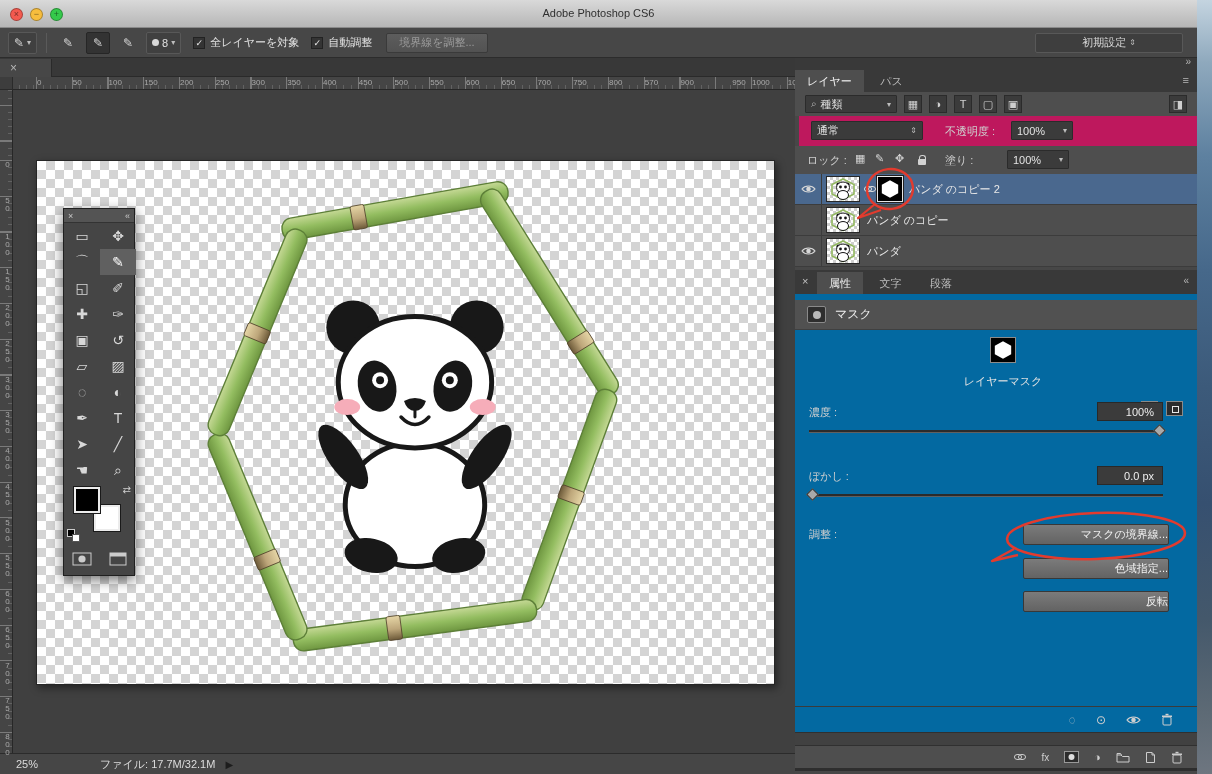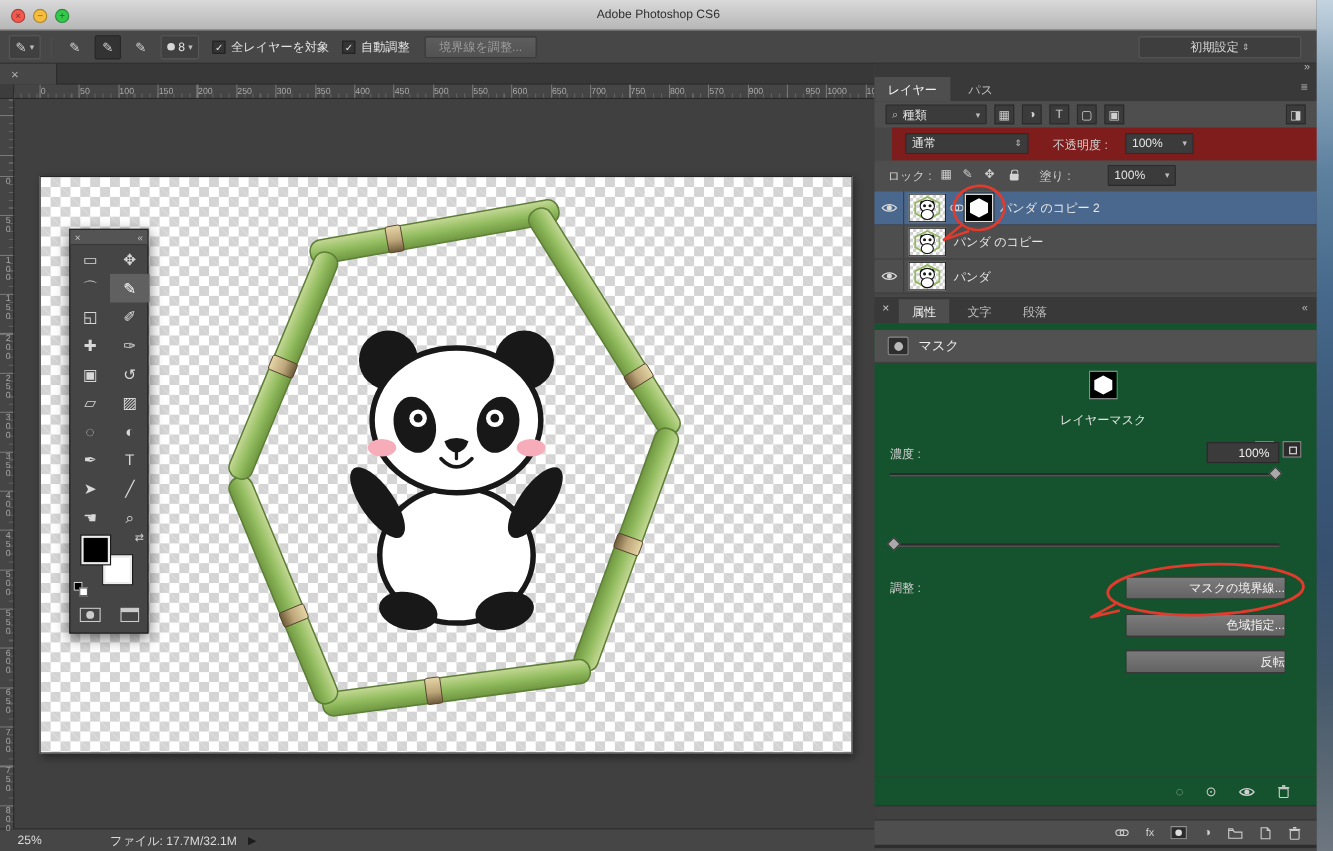--- a/index.html
+++ b/index.html
@@ -112,21 +112,21 @@
     display:flex; align-items:flex-start; padding:3px 0 0 10px; gap:7px; }
   .combo { background:#3b3b3b; border:1px solid #2b2b2b; border-radius:1px; color:#e3e3e3;
     font-size:11px; display:flex; align-items:center; padding:0 5px; gap:4px; }
   .combo .caret { margin-left:auto; }
   .filter-combo { width:92px; height:18px; }
   .search { font-size:10px; color:#b9b9b9; }
   .ficon { width:18px; height:18px; background:#3b3b3b; border:1px solid #2b2b2b; color:#cfcfcf;
     font-size:11px; display:flex; align-items:center; justify-content:center; }
   .ficon.toggle { margin-left:auto; margin-right:10px; }
 
-  .blend-row { position:absolute; left:16px; top:58px; width:100%; height:30px; background:#7f1d1d;text-decoration:underline; }
+  .blend-row { position:absolute; left:4px; top:58px; width:100%; height:30px; background:#be185d;text-decoration:underline; }
   .blend-combo { position:absolute; left:12px; top:5px; width:112px; height:19px; }
   .plabel { font-size:11px; color:#cfcfcf; }
   .blend-row .plabel { position:absolute; left:146px; top:8px; }
   .val-combo { width:62px; height:19px; }
   .blend-row .val-combo { position:absolute; left:212px; top:5px; }
 
   .lock-row { position:absolute; left:0; top:88px; width:100%; height:28px; background:#4e4e4e; }
   .lock-row .plabel { position:absolute; top:7px; }
   .lock-row .lbl1 { left:12px; }
   .lock-row .lbl2 { left:150px; }
@@ -152,21 +152,21 @@
   .mthumb { width:24px; height:24px; display:flex; }
   .layer-row.selected .mthumb { box-shadow:0 0 0 1px #e6e6e6, 0 0 0 2px #222; }
   .lname { margin-left:7px; font-size:11px; color:#e9e9e9; white-space:nowrap; }
 
   .props-header { position:absolute; left:0; top:212px; width:100%; height:24px; background:#393939; }
   .ph-close { position:absolute; left:7px; top:5px; color:#c3c3c3; font-size:11px; }
   .props-header .ptab { margin-top:2px; }
   .props-header .tabs { position:absolute; left:22px; top:0; height:24px; }
   .ph-collapse { position:absolute; right:8px; top:5px; color:#b5b5b5; font-size:10px; }
 
-  .props-body { position:absolute; left:0; top:236px; width:100%; height:438px; background:#14532d; }
+  .props-body { position:absolute; left:0; top:236px; width:100%; height:438px; background:#0369a1; }
   .mask-title-row { position:absolute; left:0; top:6px; width:100%; height:30px; border-bottom:1px solid #404040;
     display:flex; align-items:center; padding-left:12px; gap:9px; background:#515151; }
   .mask-icon { position:relative; width:19px; height:17px; background:#2e2e2e; border:1px solid #8a8a8a; border-radius:2px; }
   .mask-icon::after { content:""; position:absolute; left:4.5px; top:3.5px; width:8px; height:8px;
     border-radius:50%; background:#b9b9b9; }
   .mask-title { font-size:12px; color:#f0f0f0; }
   .lm-row { position:absolute; left:0; top:44px; width:100%; height:30px; display:flex; align-items:center;
     padding-left:14px; gap:12px;flex-direction:column; }
   .lm-thumb { width:24px; height:24px; display:flex; box-shadow:0 0 0 1px #8b8b8b; }
   .lm-label { font-size:11px; color:#e2e2e2; }
@@ -600,20 +600,24 @@
       </div>
 
       <div class="prop-row row-density">
         <span class="plabel">濃度 :</span>
         <span class="valbox"><span>100%</span></span>
       </div>
       <div class="slider sl-density">
         <span class="handle right"></span>
       </div>
 
+      <div class="prop-row row-feather">
+        <span class="plabel">ぼかし :</span>
+        <span class="valbox"><span>0.0 px</span></span>
+      </div>
       <div class="slider sl-feather">
         <span class="handle left"></span>
       </div>
 
       <span class="plabel adjust-label">調整 :</span>
       <button class="pbtn btn-maskedge">マスクの境界線...</button>
       <button class="pbtn btn-colorrange">色域指定...</button>
       <button class="pbtn btn-invert">反転</button>
 
       <div class="props-footer">

